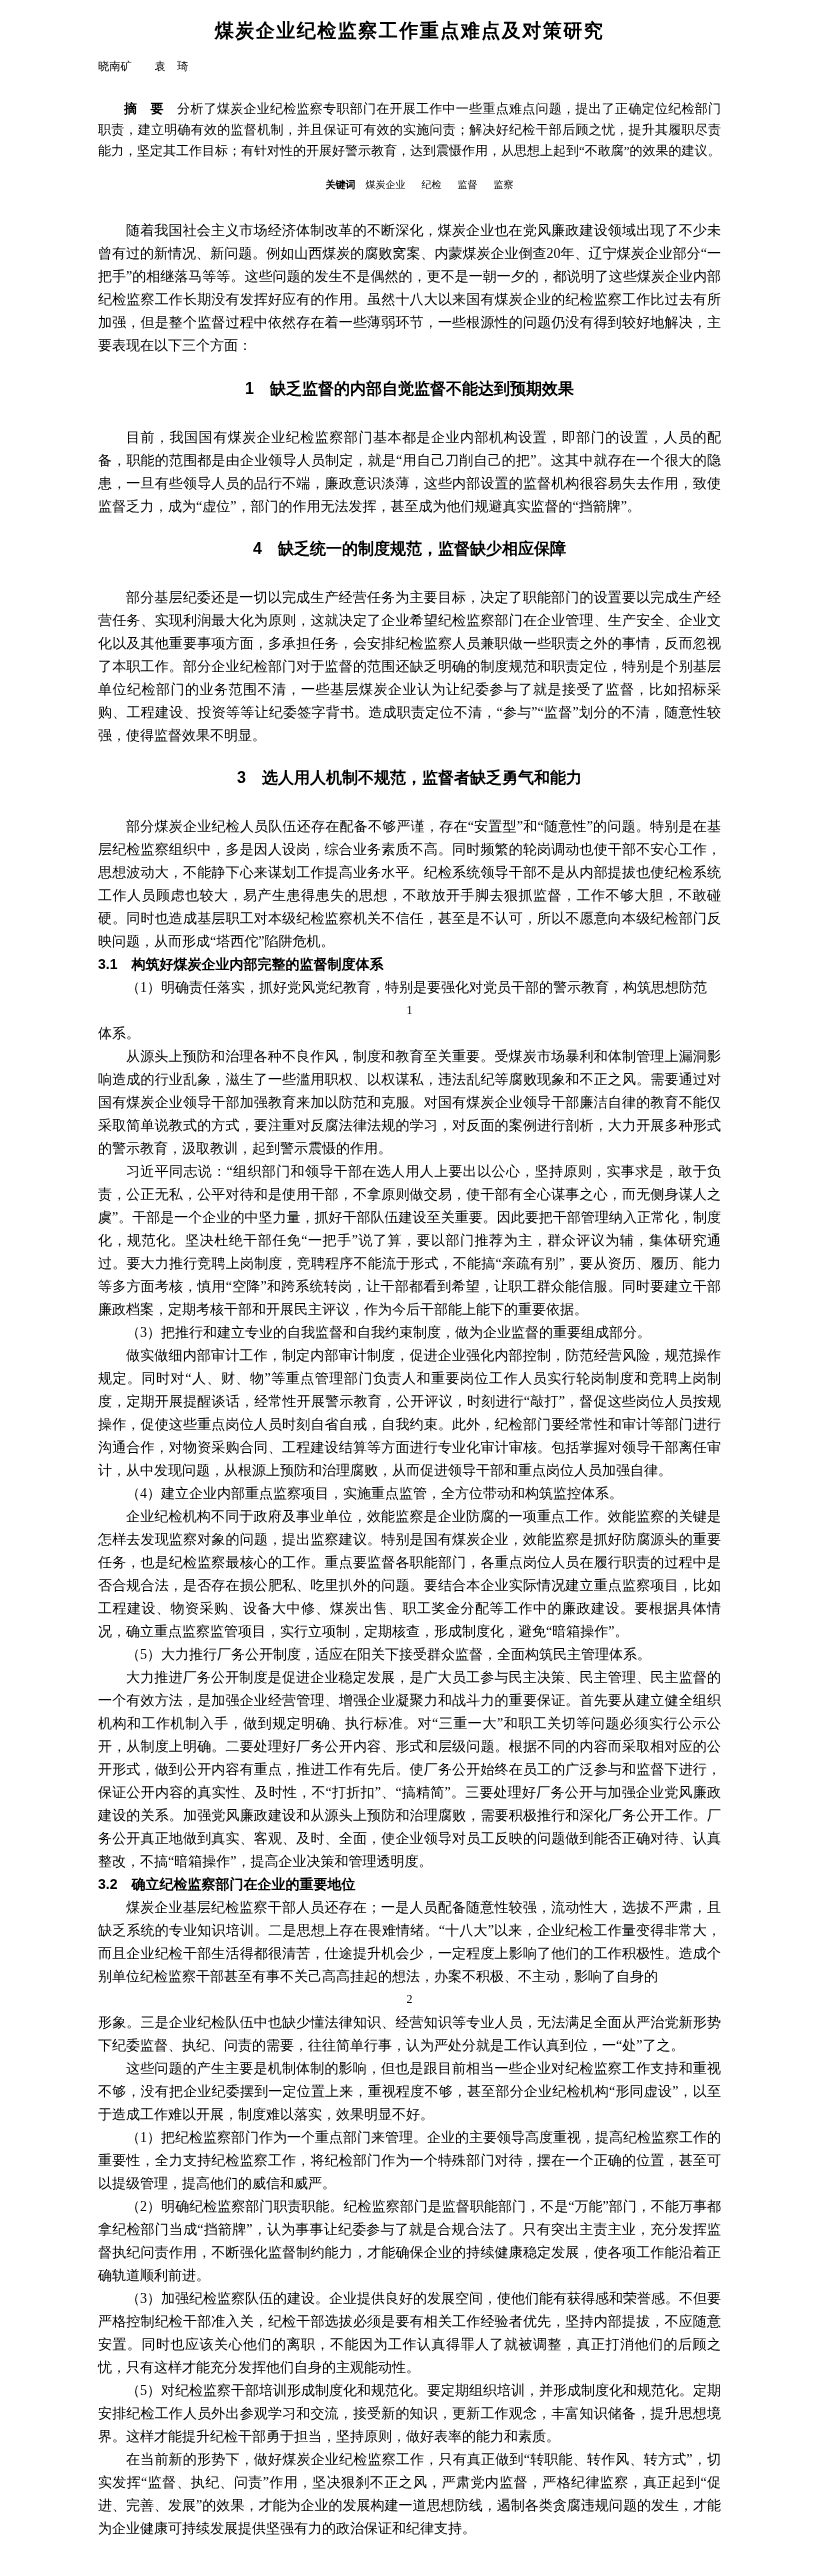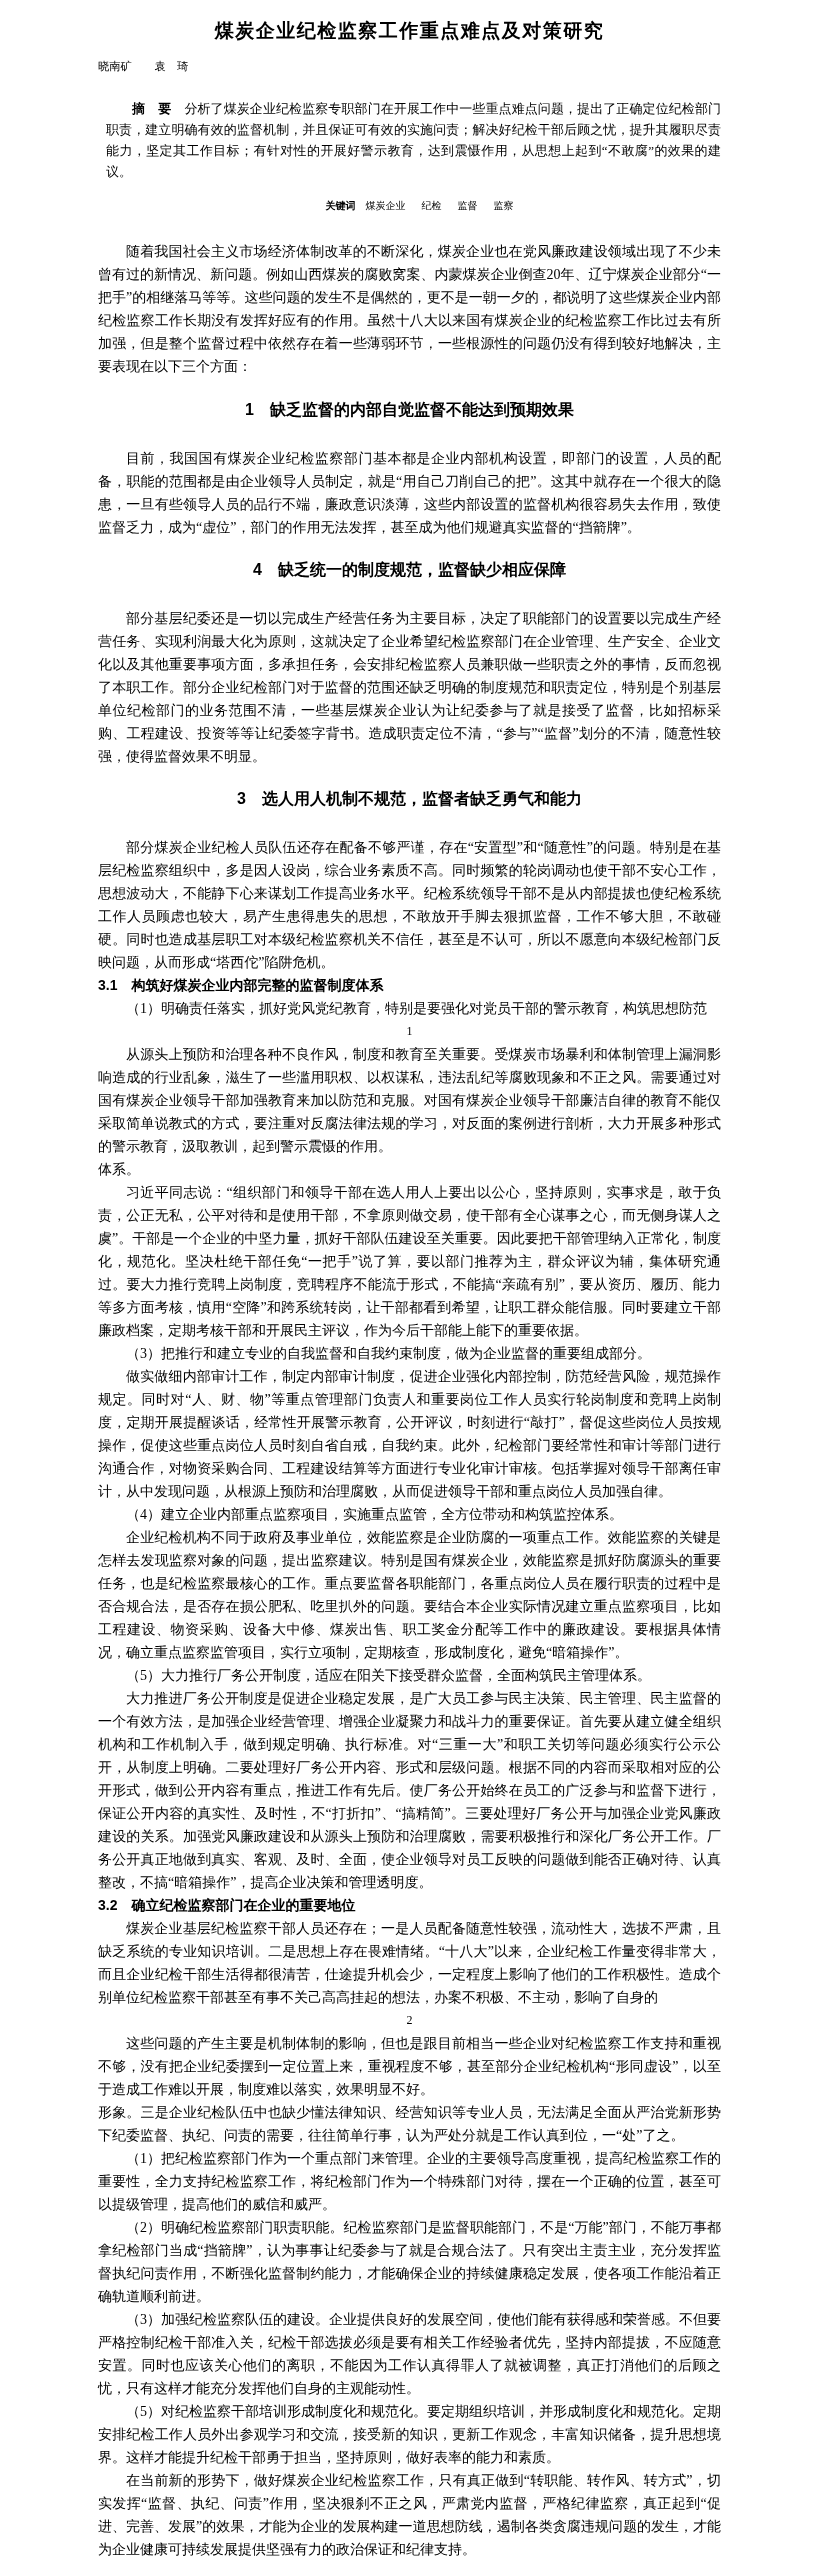--- a/index.html
+++ b/index.html
@@ -32,21 +32,20 @@
     line-height: 15.5px;
     text-align: left;
     margin-top: 14.4px;
   }
   .abstract {
     margin-top: 24px;
     font-size: 13px;
     line-height: 21px;
     text-align: justify;
     text-indent: 2em;
-    margin-left: 8px;
   }
   .kwline {
     font-size: 10px;
     line-height: 21px;
     text-indent: 2em;
     text-align: center;
   }
   .blabel {
     font-family: "Liberation Sans", sans-serif;
     font-weight: bold;
@@ -106,37 +105,37 @@
   <p class="body">部分基层纪委还是一切以完成生产经营任务为主要目标，决定了职能部门的设置要以完成生产经营任务、实现利润最大化为原则，这就决定了企业希望纪检监察部门在企业管理、生产安全、企业文化以及其他重要事项方面，多承担任务，会安排纪检监察人员兼职做一些职责之外的事情，反而忽视了本职工作。部分企业纪检部门对于监督的范围还缺乏明确的制度规范和职责定位，特别是个别基层单位纪检部门的业务范围不清，一些基层煤炭企业认为让纪委参与了就是接受了监督，比如招标采购、工程建设、投资等等让纪委签字背书。造成职责定位不清，“参与”“监督”划分的不清，随意性较强，使得监督效果不明显。</p>
 
   <h2 class="sec">3　选人用人机制不规范，监督者缺乏勇气和能力</h2>
   <p class="body">部分煤炭企业纪检人员队伍还存在配备不够严谨，存在“安置型”和“随意性”的问题。特别是在基层纪检监察组织中，多是因人设岗，综合业务素质不高。同时频繁的轮岗调动也使干部不安心工作，思想波动大，不能静下心来谋划工作提高业务水平。纪检系统领导干部不是从内部提拔也使纪检系统工作人员顾虑也较大，易产生患得患失的思想，不敢放开手脚去狠抓监督，工作不够大胆，不敢碰硬。同时也造成基层职工对本级纪检监察机关不信任，甚至是不认可，所以不愿意向本级纪检部门反映问题，从而形成“塔西佗”陷阱危机。</p>
 
   <h3 class="subsec">3.1　构筑好煤炭企业内部完整的监督制度体系</h3>
   <p class="body">（1）明确责任落实，抓好党风党纪教育，特别是要强化对党员干部的警示教育，构筑思想防范</p>
 
   <p class="pagenum">1</p>
 
+  <p class="body cont">体系。</p>
   <p class="body">从源头上预防和治理各种不良作风，制度和教育至关重要。受煤炭市场暴利和体制管理上漏洞影响造成的行业乱象，滋生了一些滥用职权、以权谋私，违法乱纪等腐败现象和不正之风。需要通过对国有煤炭企业领导干部加强教育来加以防范和克服。对国有煤炭企业领导干部廉洁自律的教育不能仅采取简单说教式的方式，要注重对反腐法律法规的学习，对反面的案例进行剖析，大力开展多种形式的警示教育，汲取教训，起到警示震慑的作用。</p>
-  <p class="body cont">体系。</p>
   <p class="body">习近平同志说：“组织部门和领导干部在选人用人上要出以公心，坚持原则，实事求是，敢于负责，公正无私，公平对待和是使用干部，不拿原则做交易，使干部有全心谋事之心，而无侧身谋人之虞”。干部是一个企业的中坚力量，抓好干部队伍建设至关重要。因此要把干部管理纳入正常化，制度化，规范化。坚决杜绝干部任免“一把手”说了算，要以部门推荐为主，群众评议为辅，集体研究通过。要大力推行竞聘上岗制度，竞聘程序不能流于形式，不能搞“亲疏有别”，要从资历、履历、能力等多方面考核，慎用“空降”和跨系统转岗，让干部都看到希望，让职工群众能信服。同时要建立干部廉政档案，定期考核干部和开展民主评议，作为今后干部能上能下的重要依据。</p>
   <p class="body">（3）把推行和建立专业的自我监督和自我约束制度，做为企业监督的重要组成部分。</p>
   <p class="body">做实做细内部审计工作，制定内部审计制度，促进企业强化内部控制，防范经营风险，规范操作规定。同时对“人、财、物”等重点管理部门负责人和重要岗位工作人员实行轮岗制度和竞聘上岗制度，定期开展提醒谈话，经常性开展警示教育，公开评议，时刻进行“敲打”，督促这些岗位人员按规操作，促使这些重点岗位人员时刻自省自戒，自我约束。此外，纪检部门要经常性和审计等部门进行沟通合作，对物资采购合同、工程建设结算等方面进行专业化审计审核。包括掌握对领导干部离任审计，从中发现问题，从根源上预防和治理腐败，从而促进领导干部和重点岗位人员加强自律。</p>
   <p class="body">（4）建立企业内部重点监察项目，实施重点监管，全方位带动和构筑监控体系。</p>
   <p class="body">企业纪检机构不同于政府及事业单位，效能监察是企业防腐的一项重点工作。效能监察的关键是怎样去发现监察对象的问题，提出监察建议。特别是国有煤炭企业，效能监察是抓好防腐源头的重要任务，也是纪检监察最核心的工作。重点要监督各职能部门，各重点岗位人员在履行职责的过程中是否合规合法，是否存在损公肥私、吃里扒外的问题。要结合本企业实际情况建立重点监察项目，比如工程建设、物资采购、设备大中修、煤炭出售、职工奖金分配等工作中的廉政建设。要根据具体情况，确立重点监察监管项目，实行立项制，定期核查，形成制度化，避免“暗箱操作”。</p>
   <p class="body">（5）大力推行厂务公开制度，适应在阳关下接受群众监督，全面构筑民主管理体系。</p>
   <p class="body">大力推进厂务公开制度是促进企业稳定发展，是广大员工参与民主决策、民主管理、民主监督的一个有效方法，是加强企业经营管理、增强企业凝聚力和战斗力的重要保证。首先要从建立健全组织机构和工作机制入手，做到规定明确、执行标准。对“三重一大”和职工关切等问题必须实行公示公开，从制度上明确。二要处理好厂务公开内容、形式和层级问题。根据不同的内容而采取相对应的公开形式，做到公开内容有重点，推进工作有先后。使厂务公开始终在员工的广泛参与和监督下进行，保证公开内容的真实性、及时性，不“打折扣”、“搞精简”。三要处理好厂务公开与加强企业党风廉政建设的关系。加强党风廉政建设和从源头上预防和治理腐败，需要积极推行和深化厂务公开工作。厂务公开真正地做到真实、客观、及时、全面，使企业领导对员工反映的问题做到能否正确对待、认真整改，不搞“暗箱操作”，提高企业决策和管理透明度。</p>
 
   <h3 class="subsec">3.2　确立纪检监察部门在企业的重要地位</h3>
   <p class="body">煤炭企业基层纪检监察干部人员还存在；一是人员配备随意性较强，流动性大，选拔不严肃，且缺乏系统的专业知识培训。二是思想上存在畏难情绪。“十八大”以来，企业纪检工作量变得非常大，而且企业纪检干部生活得都很清苦，仕途提升机会少，一定程度上影响了他们的工作积极性。造成个别单位纪检监察干部甚至有事不关己高高挂起的想法，办案不积极、不主动，影响了自身的</p>
 
   <p class="pagenum">2</p>
 
+  <p class="body cont">形象。三是企业纪检队伍中也缺少懂法律知识、经营知识等专业人员，无法满足全面从严治党新形势下纪委监督、执纪、问责的需要，往往简单行事，认为严处分就是工作认真到位，一“处”了之。</p>
   <p class="body">这些问题的产生主要是机制体制的影响，但也是跟目前相当一些企业对纪检监察工作支持和重视不够，没有把企业纪委摆到一定位置上来，重视程度不够，甚至部分企业纪检机构“形同虚设”，以至于造成工作难以开展，制度难以落实，效果明显不好。</p>
-  <p class="body cont">形象。三是企业纪检队伍中也缺少懂法律知识、经营知识等专业人员，无法满足全面从严治党新形势下纪委监督、执纪、问责的需要，往往简单行事，认为严处分就是工作认真到位，一“处”了之。</p>
   <p class="body">（1）把纪检监察部门作为一个重点部门来管理。企业的主要领导高度重视，提高纪检监察工作的重要性，全力支持纪检监察工作，将纪检部门作为一个特殊部门对待，摆在一个正确的位置，甚至可以提级管理，提高他们的威信和威严。</p>
   <p class="body">（2）明确纪检监察部门职责职能。纪检监察部门是监督职能部门，不是“万能”部门，不能万事都拿纪检部门当成“挡箭牌”，认为事事让纪委参与了就是合规合法了。只有突出主责主业，充分发挥监督执纪问责作用，不断强化监督制约能力，才能确保企业的持续健康稳定发展，使各项工作能沿着正确轨道顺利前进。</p>
   <p class="body">（3）加强纪检监察队伍的建设。企业提供良好的发展空间，使他们能有获得感和荣誉感。不但要严格控制纪检干部准入关，纪检干部选拔必须是要有相关工作经验者优先，坚持内部提拔，不应随意安置。同时也应该关心他们的离职，不能因为工作认真得罪人了就被调整，真正打消他们的后顾之忧，只有这样才能充分发挥他们自身的主观能动性。</p>
   <p class="body">（5）对纪检监察干部培训形成制度化和规范化。要定期组织培训，并形成制度化和规范化。定期安排纪检工作人员外出参观学习和交流，接受新的知识，更新工作观念，丰富知识储备，提升思想境界。这样才能提升纪检干部勇于担当，坚持原则，做好表率的能力和素质。</p>
   <p class="body">在当前新的形势下，做好煤炭企业纪检监察工作，只有真正做到“转职能、转作风、转方式”，切实发挥“监督、执纪、问责”作用，坚决狠刹不正之风，严肃党内监督，严格纪律监察，真正起到“促进、完善、发展”的效果，才能为企业的发展构建一道思想防线，遏制各类贪腐违规问题的发生，才能为企业健康可持续发展提供坚强有力的政治保证和纪律支持。</p>
 
 </div>
 
 
 </body></html>

